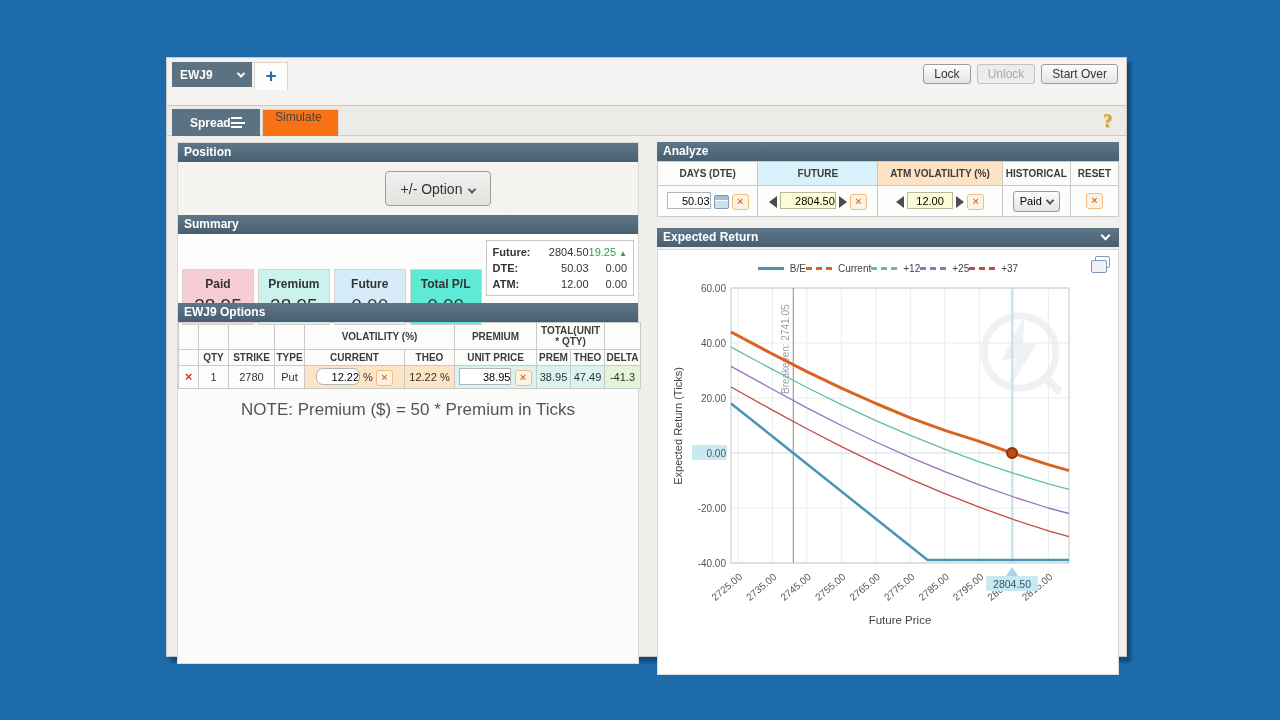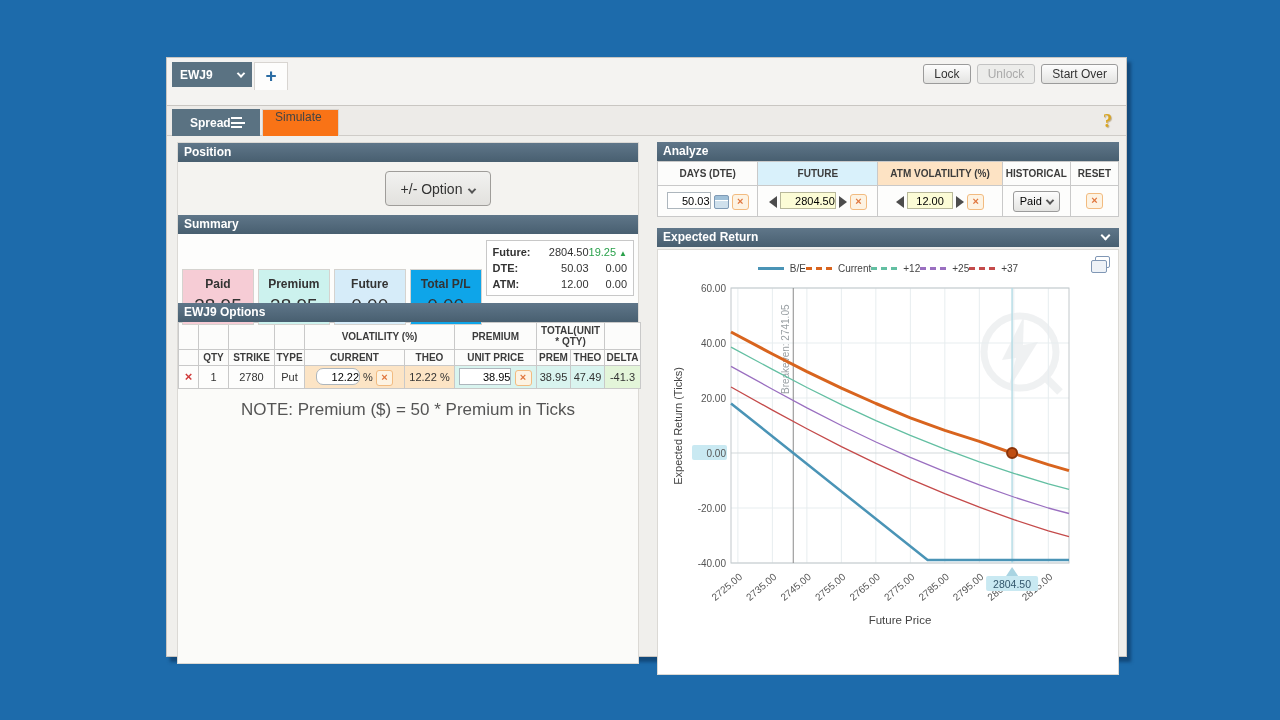--- a/index.html
+++ b/index.html
@@ -162,21 +162,21 @@
           <div class="vl">38.95</div>
         </div>
         <div class="sum-card" id="card1" style="background: rgb(204, 242, 238);">
           <div class="lb">Premium</div>
           <div class="vl">38.95</div>
         </div>
         <div class="sum-card" id="card2" style="background: rgb(214, 236, 249);">
           <div class="lb">Future</div>
           <div class="vl">0.00</div>
         </div>
-        <div class="sum-card" id="card3" style="background: #0ea5e9;">
+        <div class="sum-card" id="card3" style="background: #5eead4;">
           <div class="lb">Total P/L</div>
           <div class="vl">0.00</div>
         </div>
         <div class="sum-info">
           <div class="row">
             <span class="l">Future:</span>
             <span class="v1">2804.50</span>
             <span class="v2 green"><span>19.25</span><span class="up-arrow">▲</span></span>
           </div>
           <div class="row">

